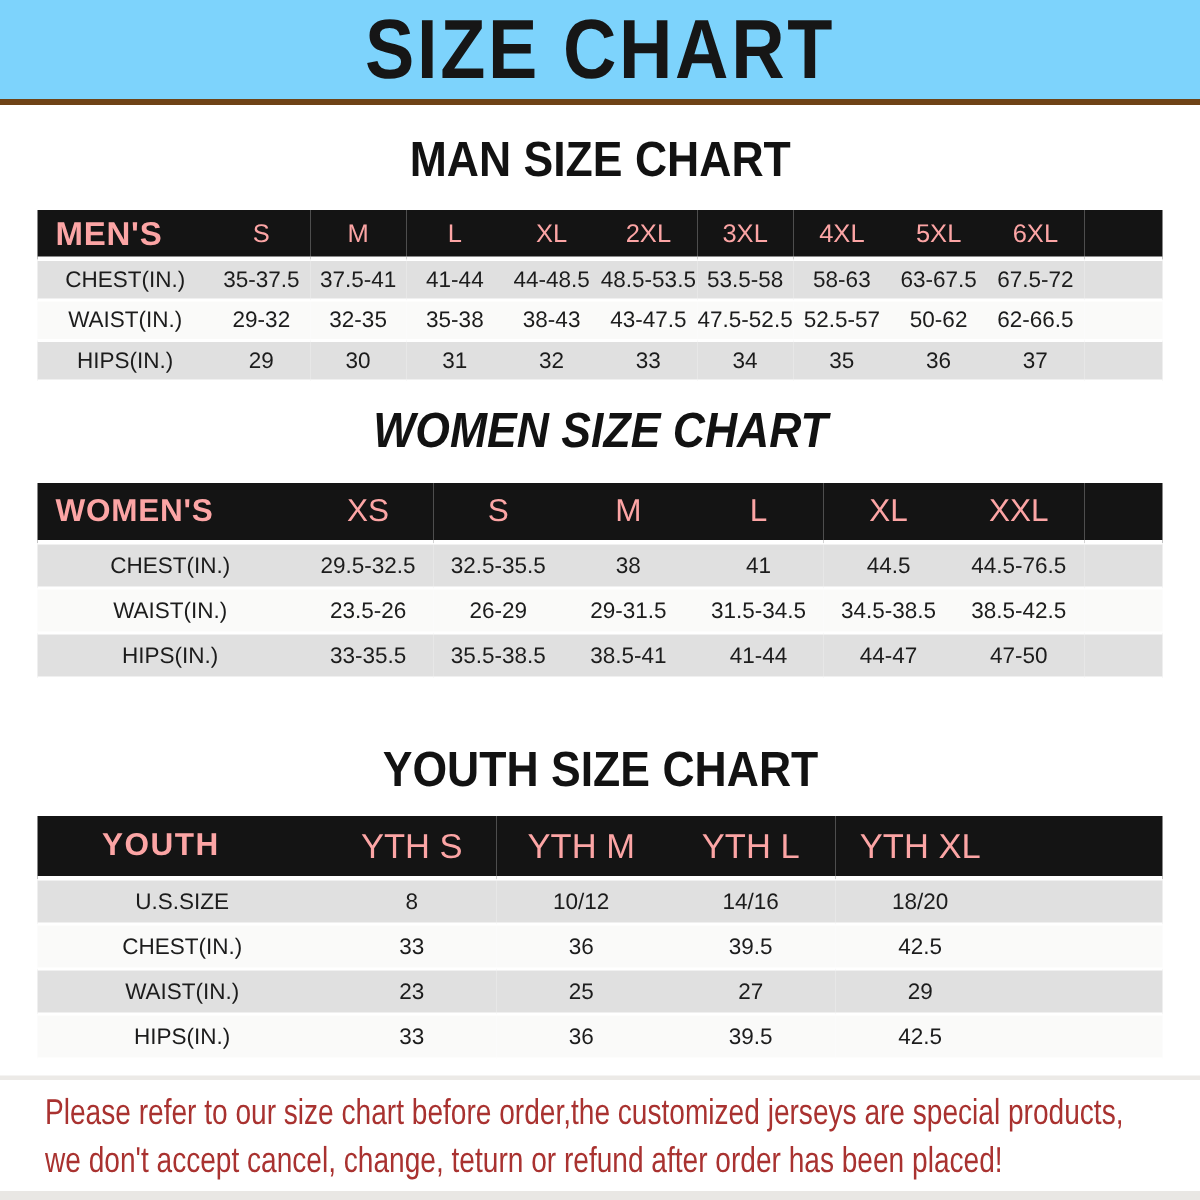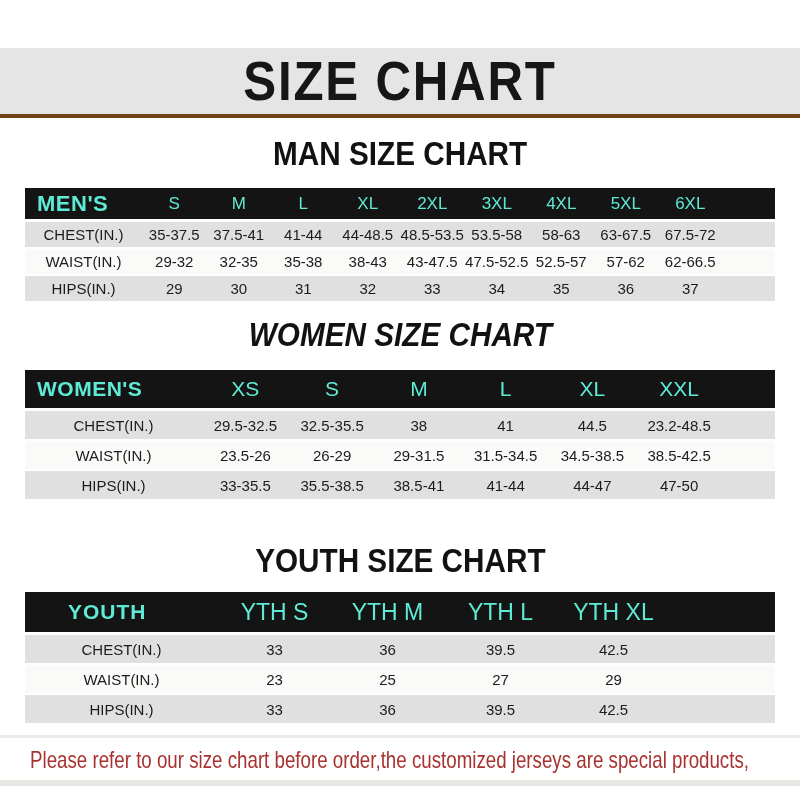--- a/index.html
+++ b/index.html
@@ -2,22 +2,22 @@
 <html><head>
 <meta charset="utf-8">
 <style>
   html,body{margin:0;padding:0;}
   body{
     width:800px;height:800px;background:#ffffff;overflow:hidden;
     font-family:"Liberation Sans",sans-serif;
   }
   
   .banner{
-    height:66px;background:#e5e5e5;border-bottom:4px solid #6F4316;
-    display:flex;align-items:center;justify-content:center;margin-top:48px;
+    height:66px;background:#7dd3fc;border-bottom:4px solid #6F4316;
+    display:flex;align-items:center;justify-content:center;
   }
   .banner-text{
     font-size:56px;font-weight:800;color:#161616;line-height:1;
     letter-spacing:2px;transform:scaleX(0.88);white-space:nowrap;
   }
   
   .heading{text-align:center;margin:0;}
   .heading span{
     display:inline-block;font-size:33px;font-weight:800;color:#121212;
     transform:scaleX(0.9);letter-spacing:0px;line-height:36px;white-space:nowrap;
@@ -26,21 +26,21 @@
   .heading-women{margin-top:14px;font-style:italic;}
   .heading-youth{margin-top:42px;}
   
   .size-table{
     width:750px;margin:0 auto;border-collapse:collapse;table-layout:fixed;
   }
   .tbl-men{margin-top:16px;}
   .tbl-women{margin-top:17px;}
   .tbl-youth{margin-top:13px;}
   .size-table thead th{
-    background:#141414;color:#5eead4;font-weight:400;text-align:center;
+    background:#141414;color:#fca5a5;font-weight:400;text-align:center;
     border-bottom:3px solid #ffffff;padding:0;
   }
   .size-table th.corner{
     font-weight:700;text-align:left;padding-left:12px;letter-spacing:0.5px;
   }
   .tbl-men thead th{height:31px;font-size:17px;}
   .tbl-men th.corner{font-size:22px;}
   .tbl-women thead th{height:38px;font-size:21px;}
   .tbl-women th.corner{font-size:21px;}
   .tbl-youth thead th{height:40px;font-size:23px;}
@@ -110,21 +110,21 @@
       </tr>
       <tr>
         <td class="rowlabel">WAIST(IN.)</td>
         <td>29-32</td>
         <td>32-35</td>
         <td>35-38</td>
         <td>38-43</td>
         <td>43-47.5</td>
         <td>47.5-52.5</td>
         <td>52.5-57</td>
-        <td>57-62</td>
+        <td>50-62</td>
         <td>62-66.5</td>
         <td class="filler"></td>
       </tr>
       <tr>
         <td class="rowlabel">HIPS(IN.)</td>
         <td>29</td>
         <td>30</td>
         <td>31</td>
         <td>32</td>
         <td>33</td>
@@ -154,21 +154,21 @@
       </tr>
     </thead>
     <tbody>
       <tr>
         <td class="rowlabel">CHEST(IN.)</td>
         <td>29.5-32.5</td>
         <td>32.5-35.5</td>
         <td>38</td>
         <td>41</td>
         <td>44.5</td>
-        <td>23.2-48.5</td>
+        <td>44.5-76.5</td>
         <td class="filler"></td>
       </tr>
       <tr>
         <td class="rowlabel">WAIST(IN.)</td>
         <td>23.5-26</td>
         <td>26-29</td>
         <td>29-31.5</td>
         <td>31.5-34.5</td>
         <td>34.5-38.5</td>
         <td>38.5-42.5</td>
@@ -196,20 +196,28 @@
         <th class="corner">YOUTH</th>
         <th>YTH S</th>
         <th>YTH M</th>
         <th>YTH L</th>
         <th>YTH XL</th>
         <th class="filler"></th>
       </tr>
     </thead>
     <tbody>
       <tr>
+        <td class="rowlabel">U.S.SIZE</td>
+        <td>8</td>
+        <td>10/12</td>
+        <td>14/16</td>
+        <td>18/20</td>
+        <td class="filler"></td>
+      </tr>
+      <tr>
         <td class="rowlabel">CHEST(IN.)</td>
         <td>33</td>
         <td>36</td>
         <td>39.5</td>
         <td>42.5</td>
         <td class="filler"></td>
       </tr>
       <tr>
         <td class="rowlabel">WAIST(IN.)</td>
         <td>23</td>
@@ -227,14 +235,17 @@
         <td class="filler"></td>
       </tr>
     </tbody>
   </table>
 
 <div class="footer-sep"></div>
 <div class="footer">
   <div class="footer-line-wrap">
     <span class="footer-line">Please refer to our size chart before order,the customized jerseys are special products,</span>
   </div>
+  <div class="footer-line-wrap">
+    <span class="footer-line">we don't accept cancel, change, teturn or refund after order has been placed!</span>
+  </div>
 </div>
 <div class="bottom-strip"></div>
 
 </body></html>

